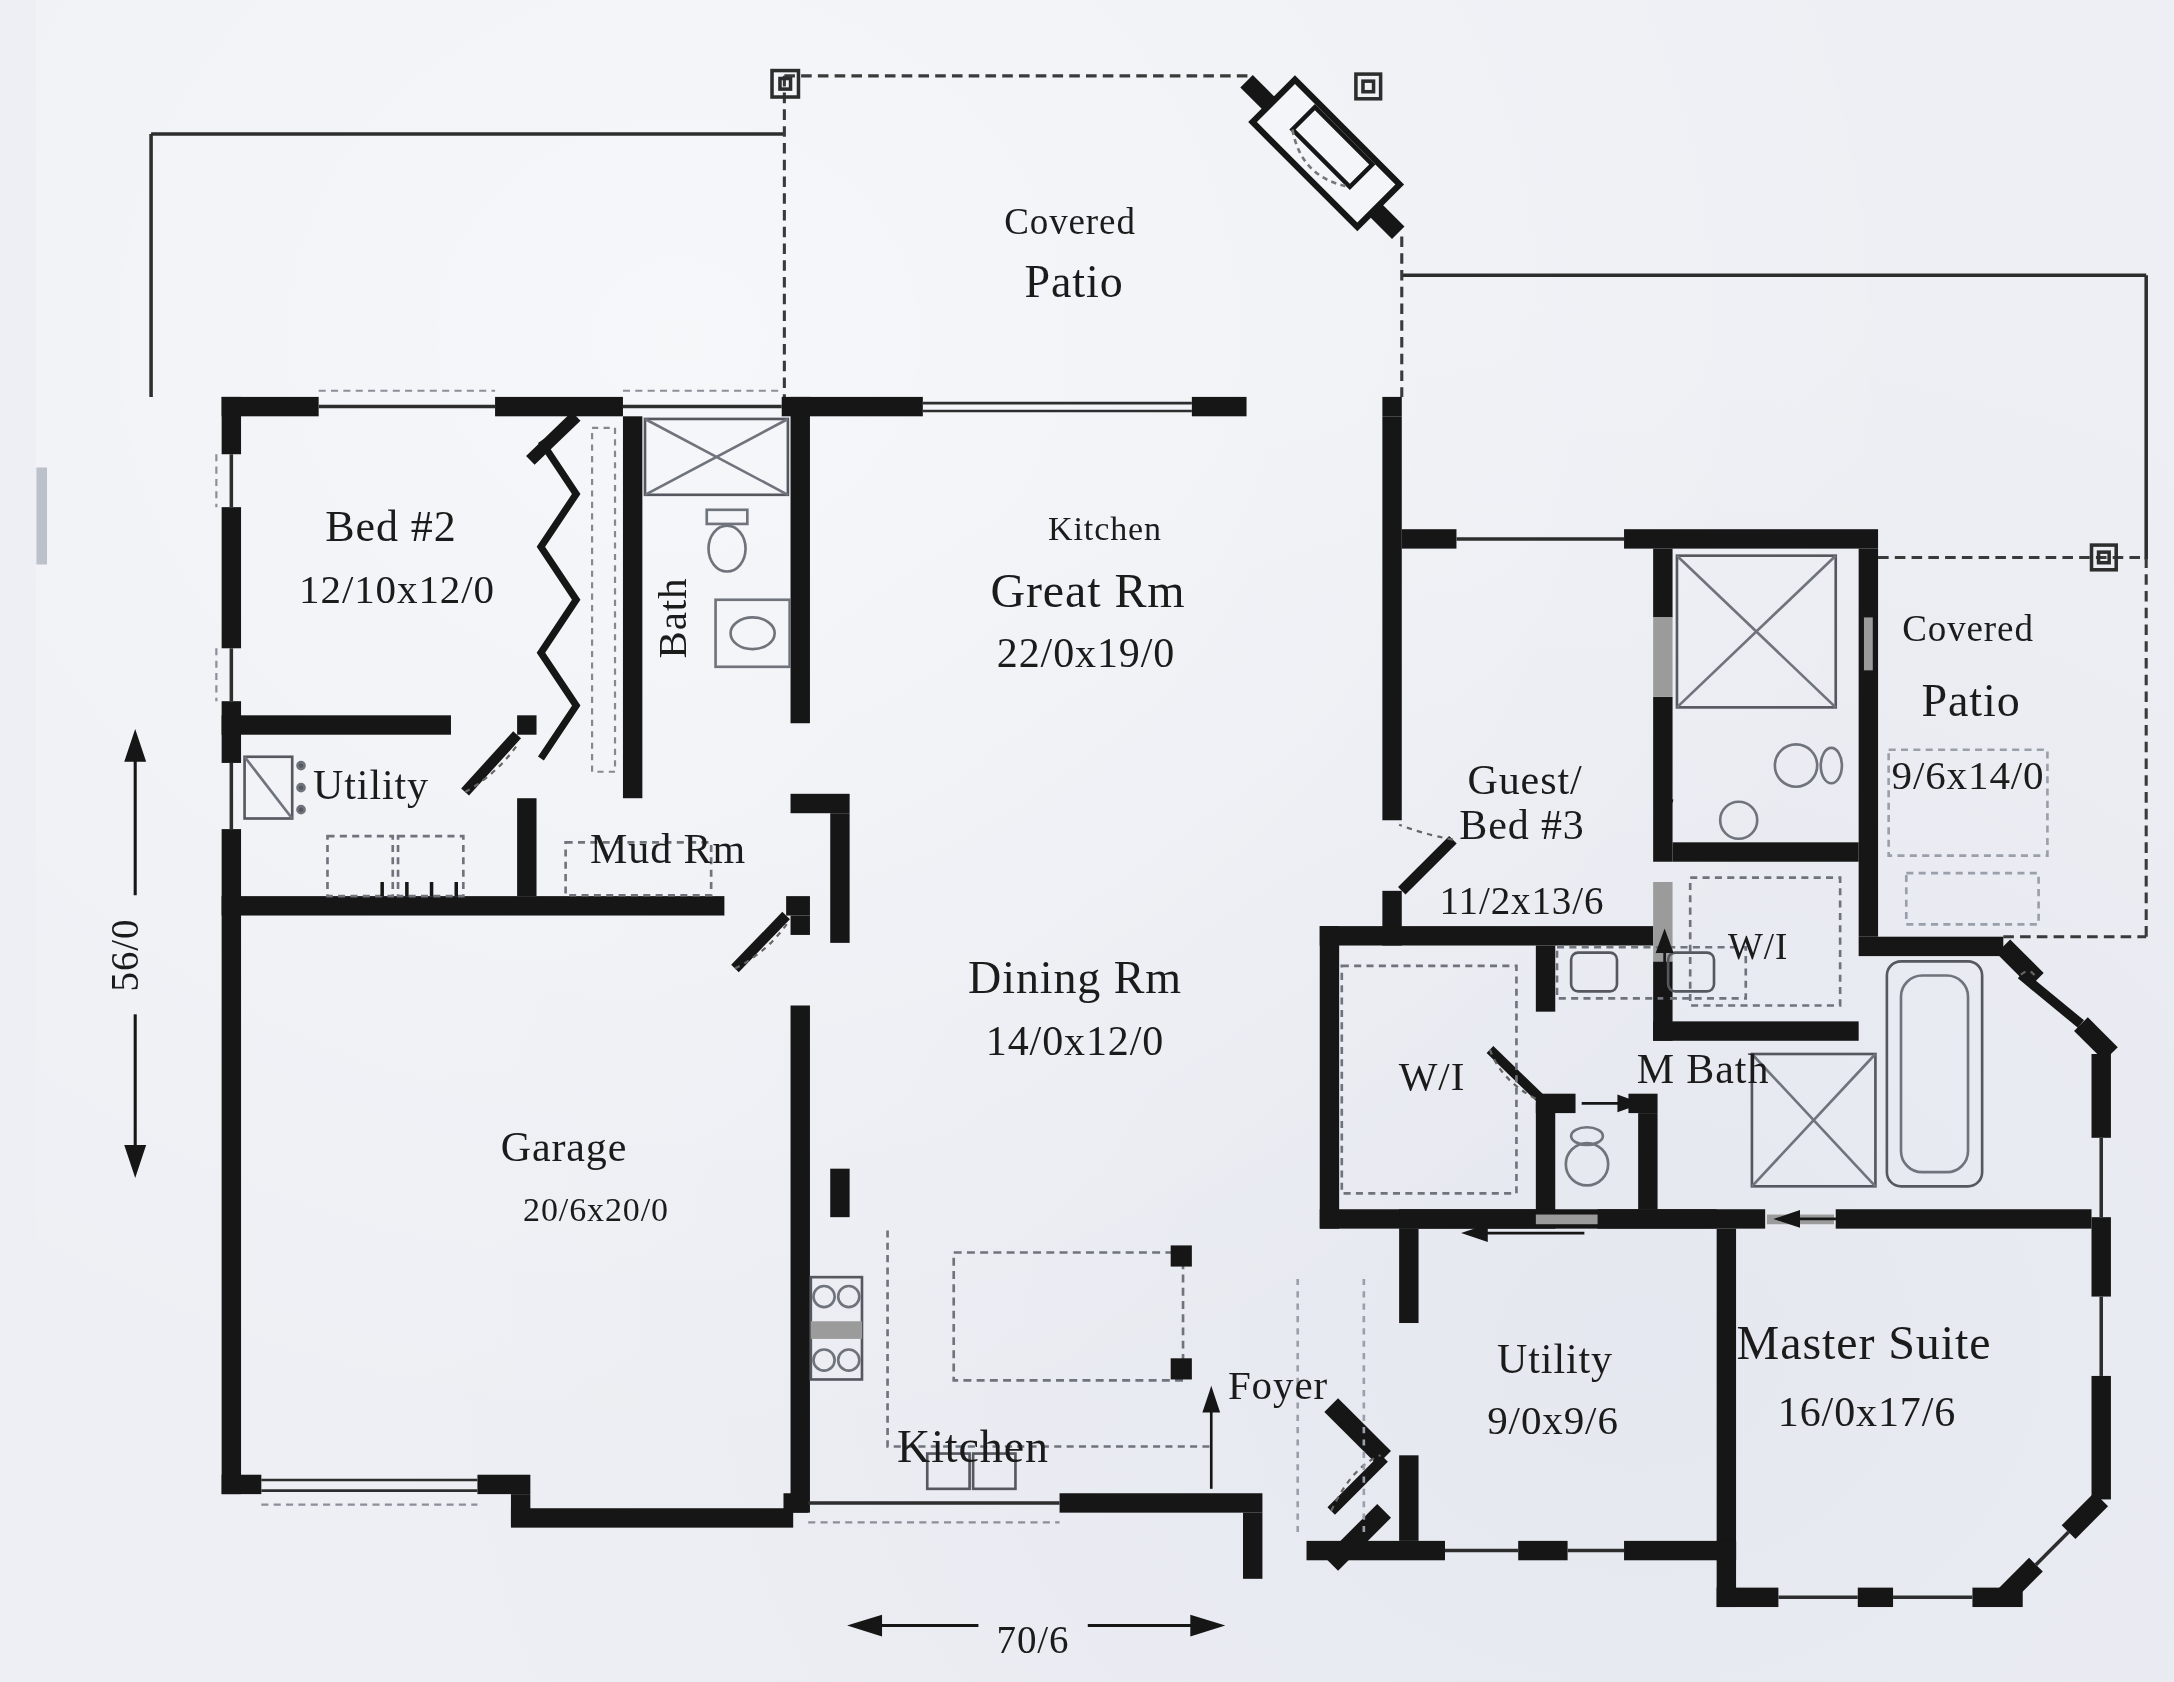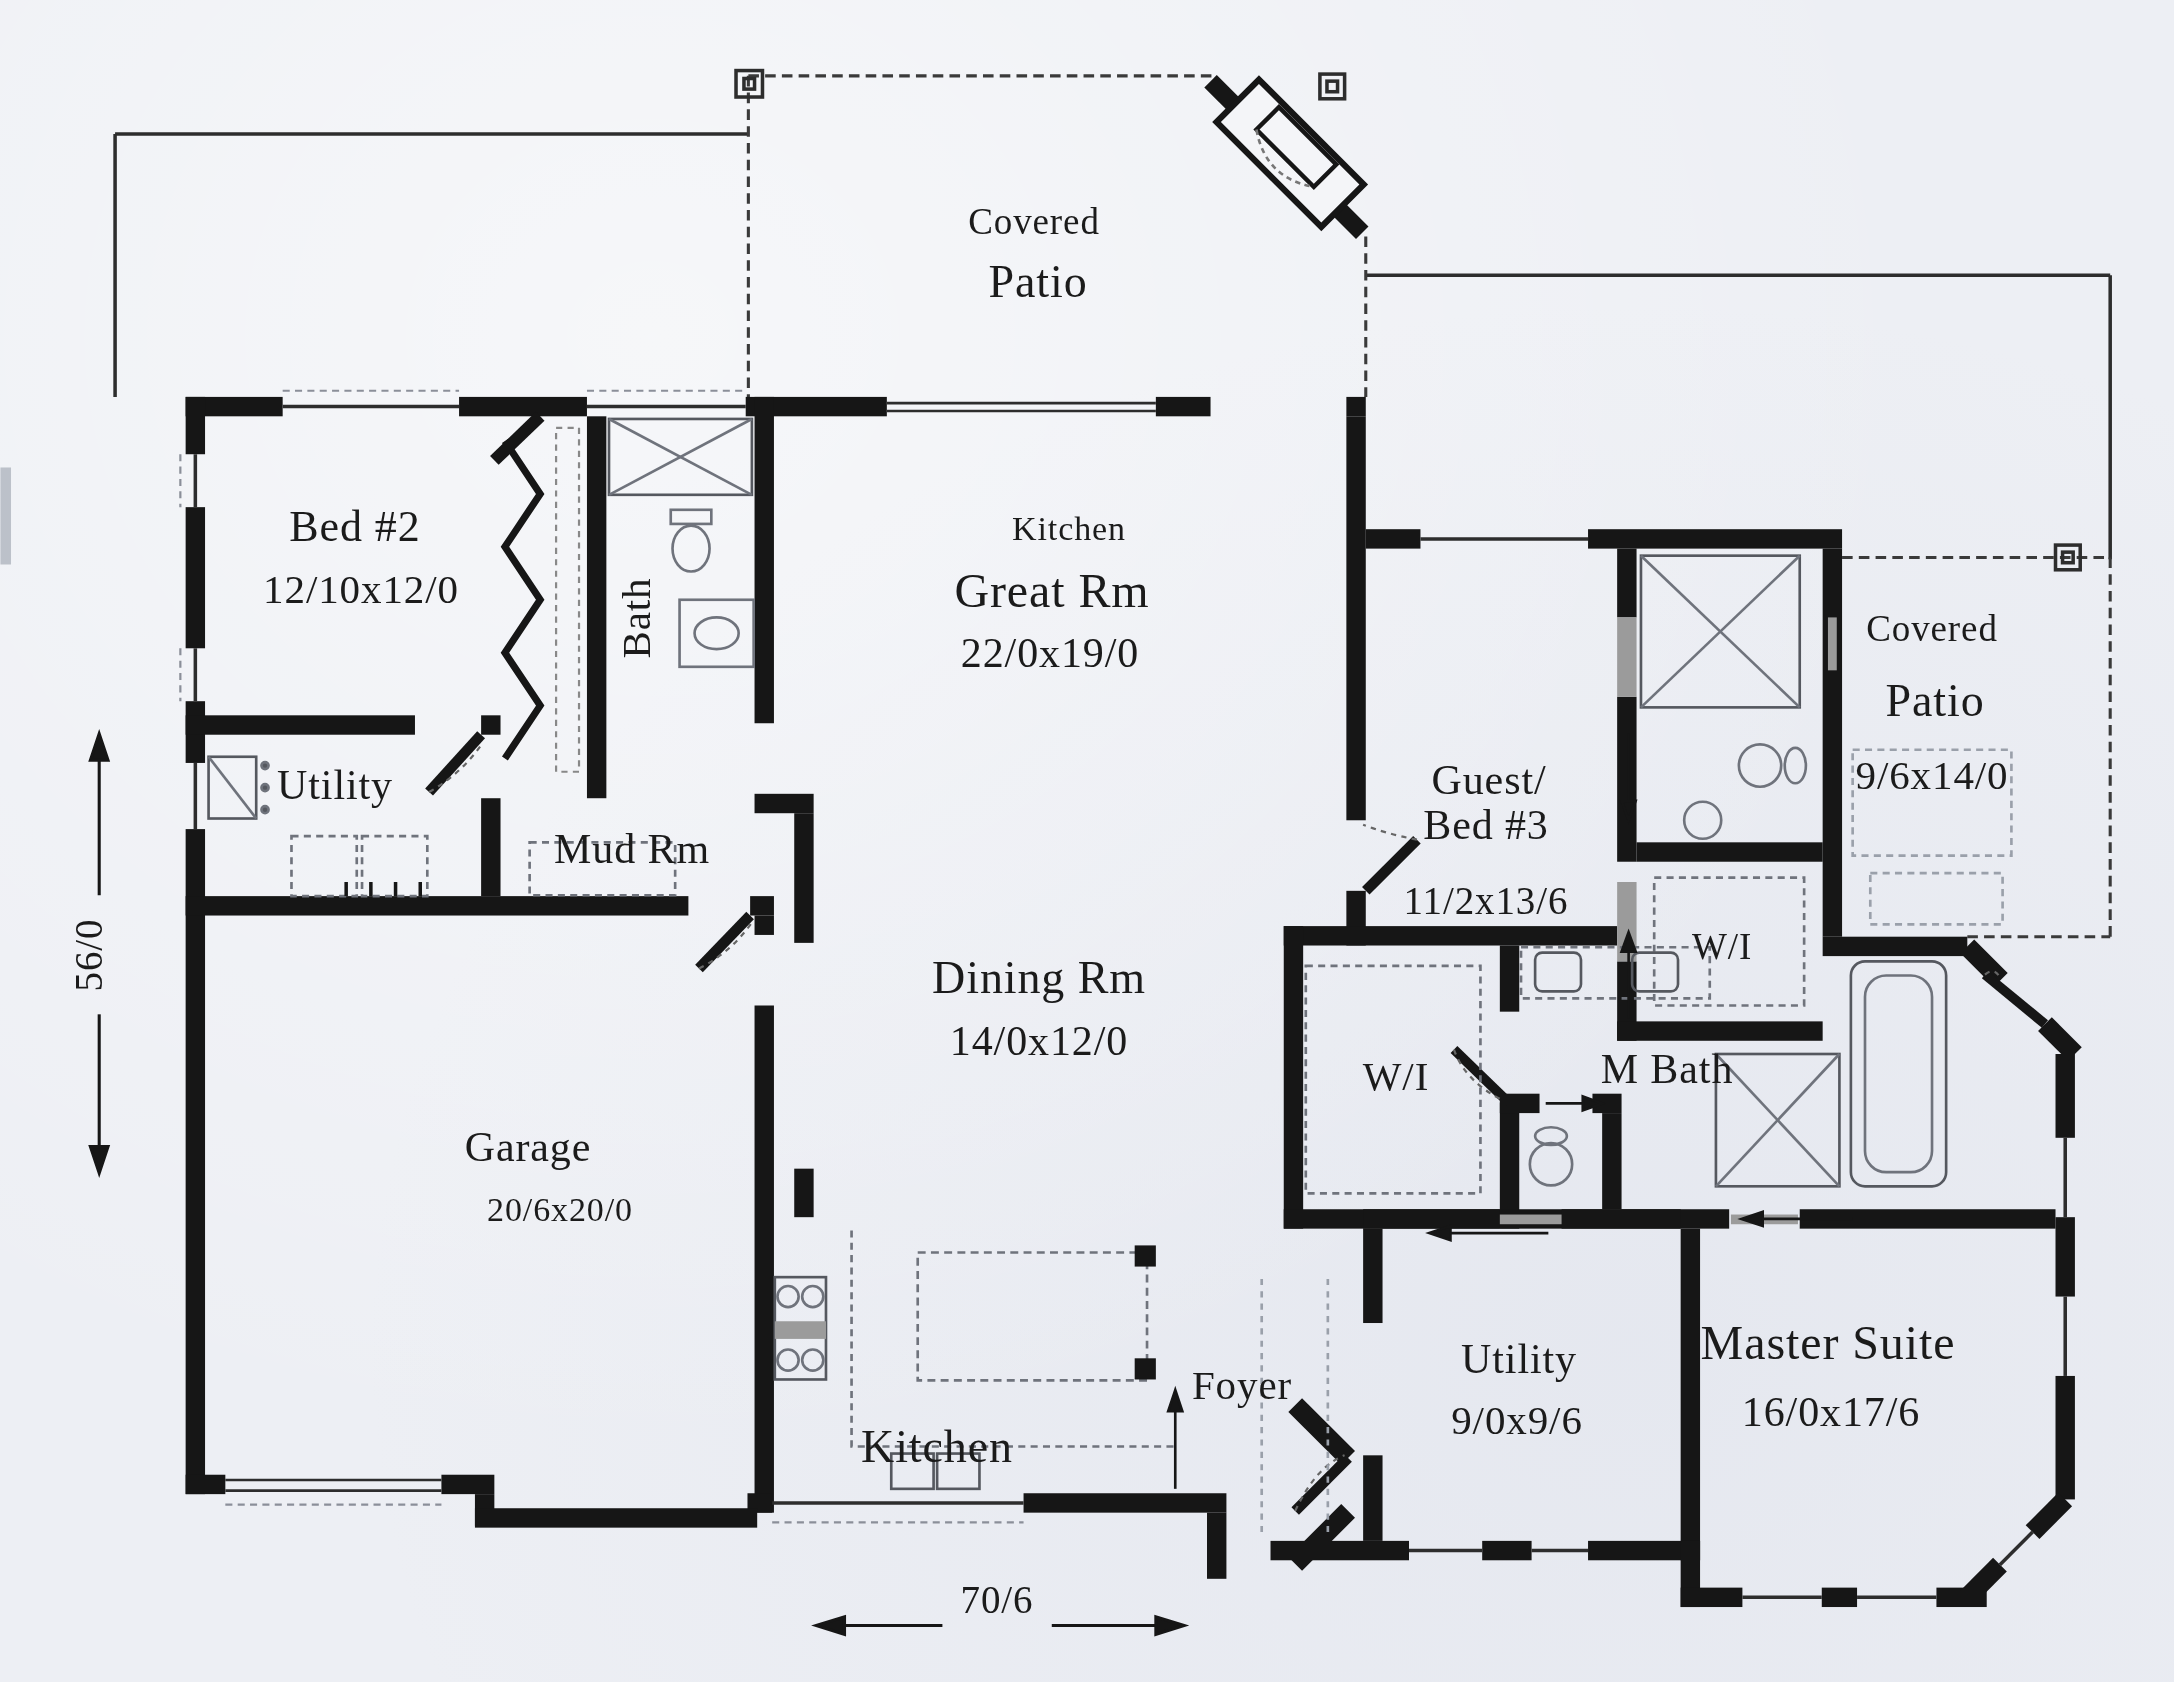--- a/index.html
+++ b/index.html
@@ -6,20 +6,21 @@
   body{
     width:2175px;height:1682px;position:relative;overflow:hidden;
     background:#edeff4;
     font-family:"Liberation Serif", serif;
   }
   .page{position:absolute;inset:0;
     background:
       radial-gradient(ellipse at 30% 20%, rgba(255,255,255,.5), rgba(255,255,255,0) 60%),
       radial-gradient(ellipse at 75% 80%, rgba(205,210,225,.25), rgba(205,210,225,0) 55%),
       #edeff4;
+    margin-left: 36px;
   }
   svg{position:absolute;left:0;top:0;}
   .label{
     position:absolute;color:#1b1b1b;line-height:1;white-space:nowrap;
     transform:translate(-50%,-50%);letter-spacing:0.9px;
   }
   .label.rot{transform:translate(-50%,-50%) rotate(-90deg);}
 </style>
 </head>
 <body>
@@ -344,16 +345,16 @@
 <div class="label" style="left:1828px;top:1343px;font-size:48px">Master Suite</div>
 <div class="label" style="left:1831px;top:1412px;font-size:42px">16/0x17/6</div>
 
 <div class="label" style="left:1242px;top:1385px;font-size:41px">Foyer</div>
 <div class="label" style="left:937px;top:1447px;font-size:46px">Kitchen</div>
 
 <div class="label" style="left:1519px;top:1359px;font-size:42px">Utility</div>
 <div class="label" style="left:1517px;top:1420px;font-size:41px">9/0x9/6</div>
 
 <div class="label rot" style="left:88px;top:955px;font-size:39px">56/0</div>
-<div class="label" style="left:997px;top:1599px;font-size:39px">70/6</div>
+<div class="label" style="left:997px;top:1639px;font-size:39px">70/6</div>
 
 </div>
 
 
 </body></html>

